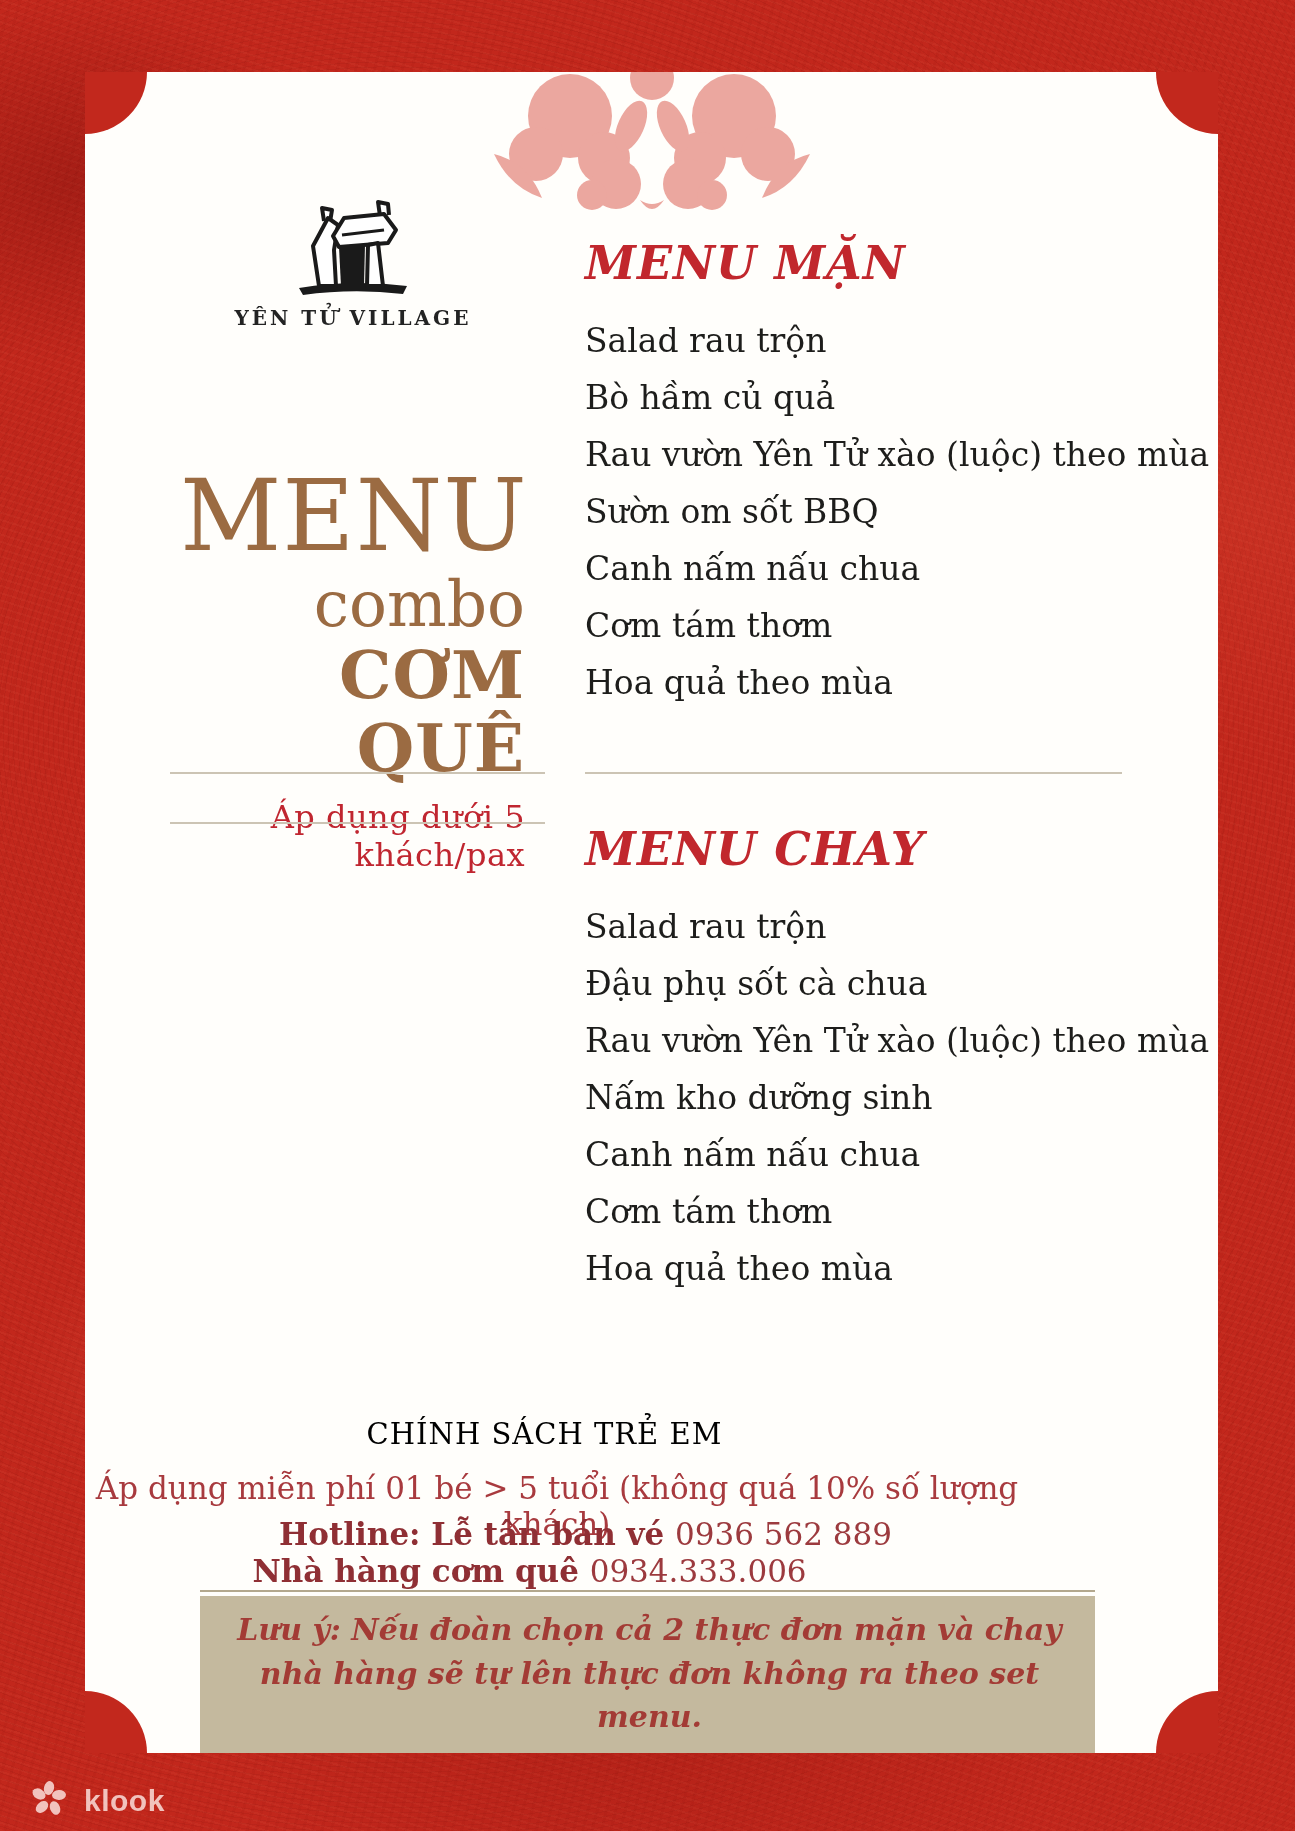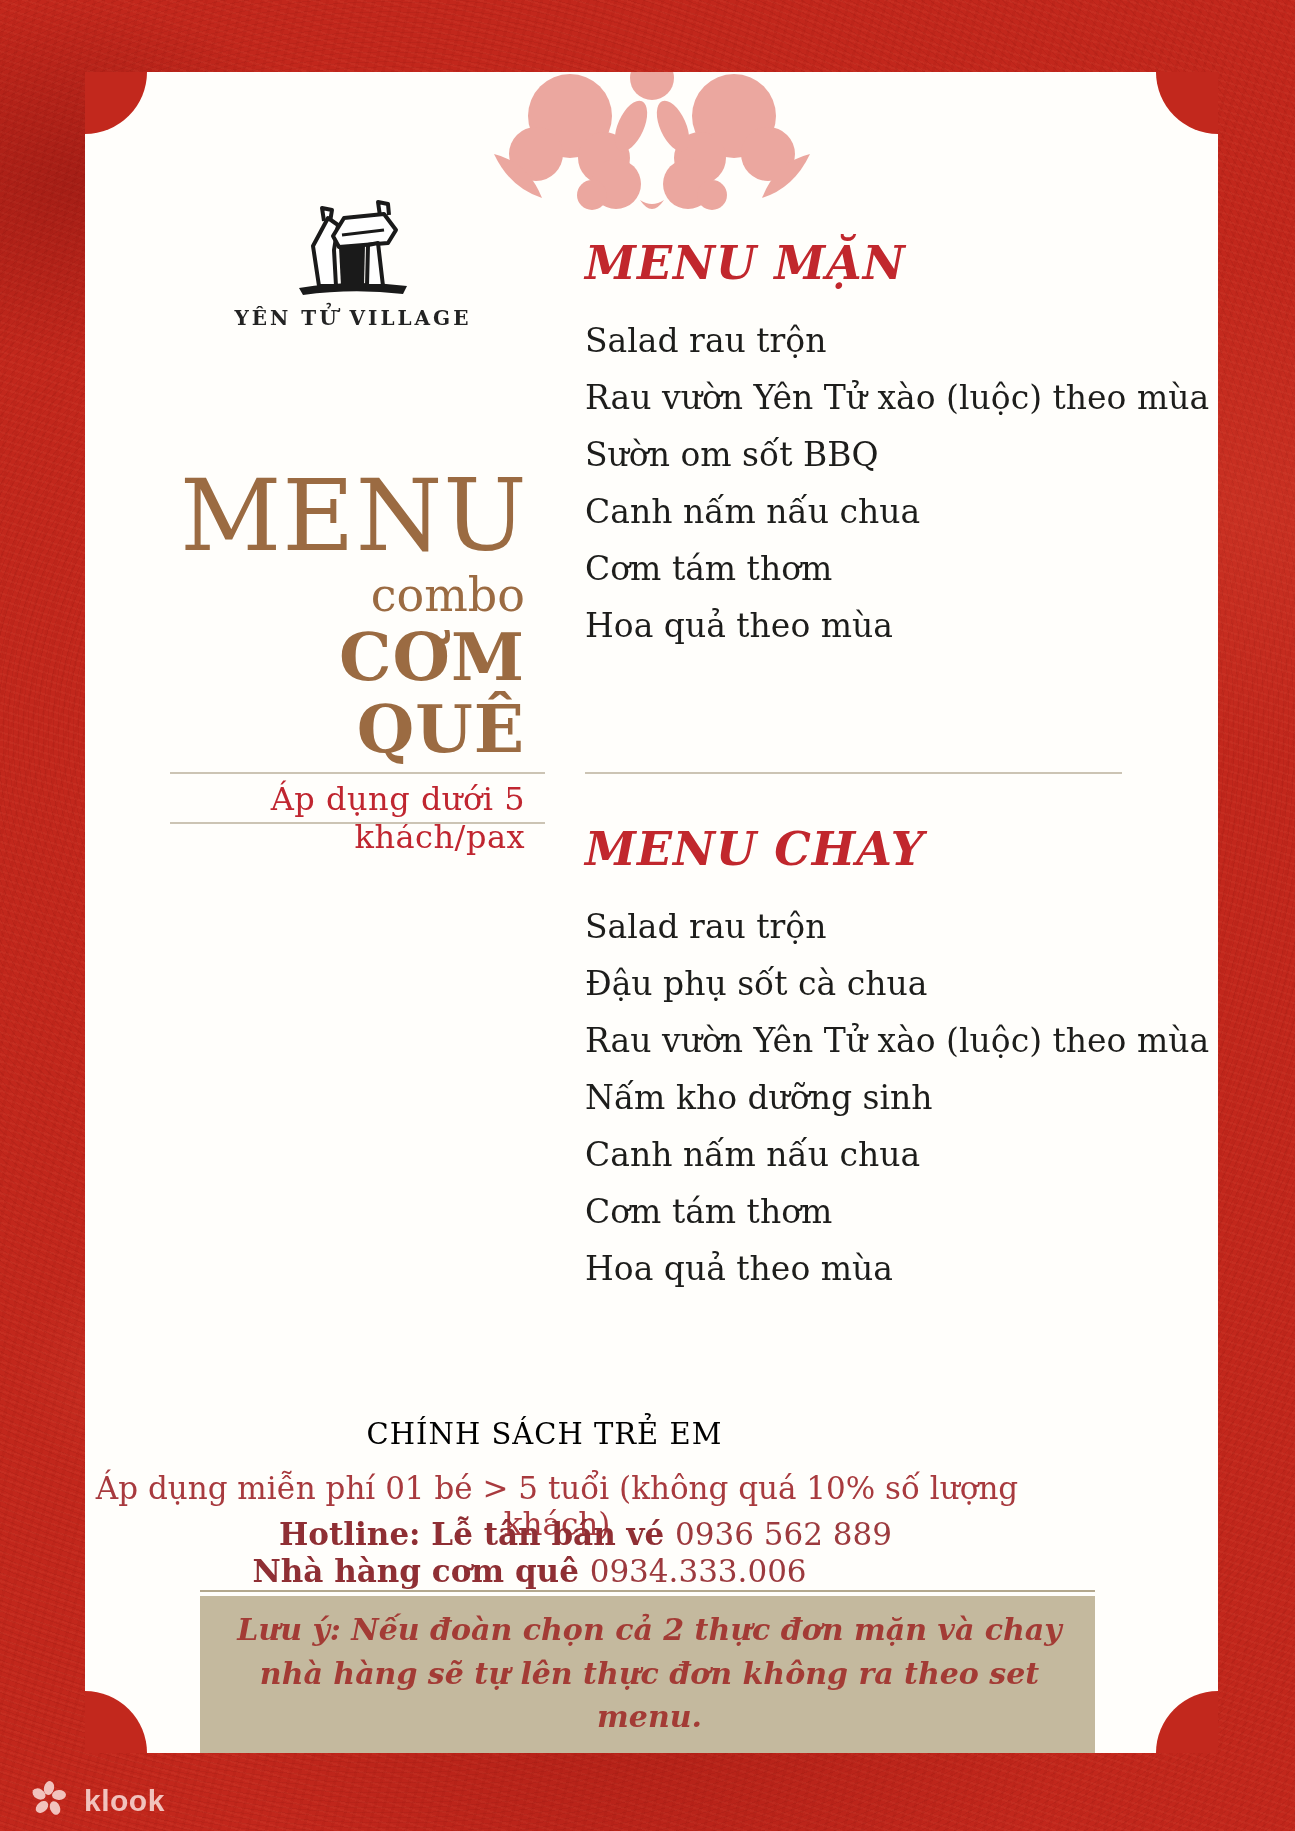--- a/index.html
+++ b/index.html
@@ -35,21 +35,21 @@
 
   
   .logo{ position:absolute; left:115px; top:118px; width:250px; text-align:center;margin-left:28px; }
   .logo svg{ display:block; margin:0 auto; }
   .logo-text{
     margin-top:4px; font-size:20px; letter-spacing:3px; color:#232323;
     font-family:"DejaVu Serif", serif; white-space:nowrap; font-weight:700;
   }
   .title-block{ position:absolute; left:95px; top:393px; width:345px; text-align:right; color:#9b6b42; }
   .title-menu{ font-size:99px; line-height:1.04; letter-spacing:1px; font-weight:400; }
-  .title-combo{ font-size:46px; line-height:1.1; margin-top:2px; }
+  .title-combo{ font-size:63px; line-height:1.1; margin-top:2px; }
   .title-comque{ font-size:66px; line-height:1.1; font-weight:700; letter-spacing:1px; }
   .title-sub{ font-size:32px; color:#c02630; margin-top:14px; letter-spacing:0.5px; }
   .rule{ position:absolute; height:0; border-top:2px solid #ccc4b4; }
   .rule.left1{ left:85px; top:700px; width:375px; }
   .rule.left2{ left:85px; top:750px; width:375px; }
   .rule.right1{ left:500px; top:700px; width:537px; }
 
   
   .menu-col{ position:absolute; left:500px; top:164px; width:600px; }
   .menu-heading{
@@ -167,20 +167,21 @@
   </div>
 
   <div class="rule left1"></div>
   <div class="rule left2"></div>
   <div class="rule right1"></div>
 
   <div class="menu-col man">
     <div class="menu-heading">MENU MẶN</div>
     <div class="menu-list">
         <div class="menu-item">Salad rau trộn</div>
+        <div class="menu-item">Bò hầm củ quả</div>
         <div class="menu-item">Rau vườn Yên Tử xào (luộc) theo mùa</div>
         <div class="menu-item">Sườn om sốt BBQ</div>
         <div class="menu-item">Canh nấm nấu chua</div>
         <div class="menu-item">Cơm tám thơm</div>
         <div class="menu-item">Hoa quả theo mùa</div>
       </div>
   </div>
 
   <div class="menu-col chay">
     <div class="menu-heading">MENU CHAY</div>

